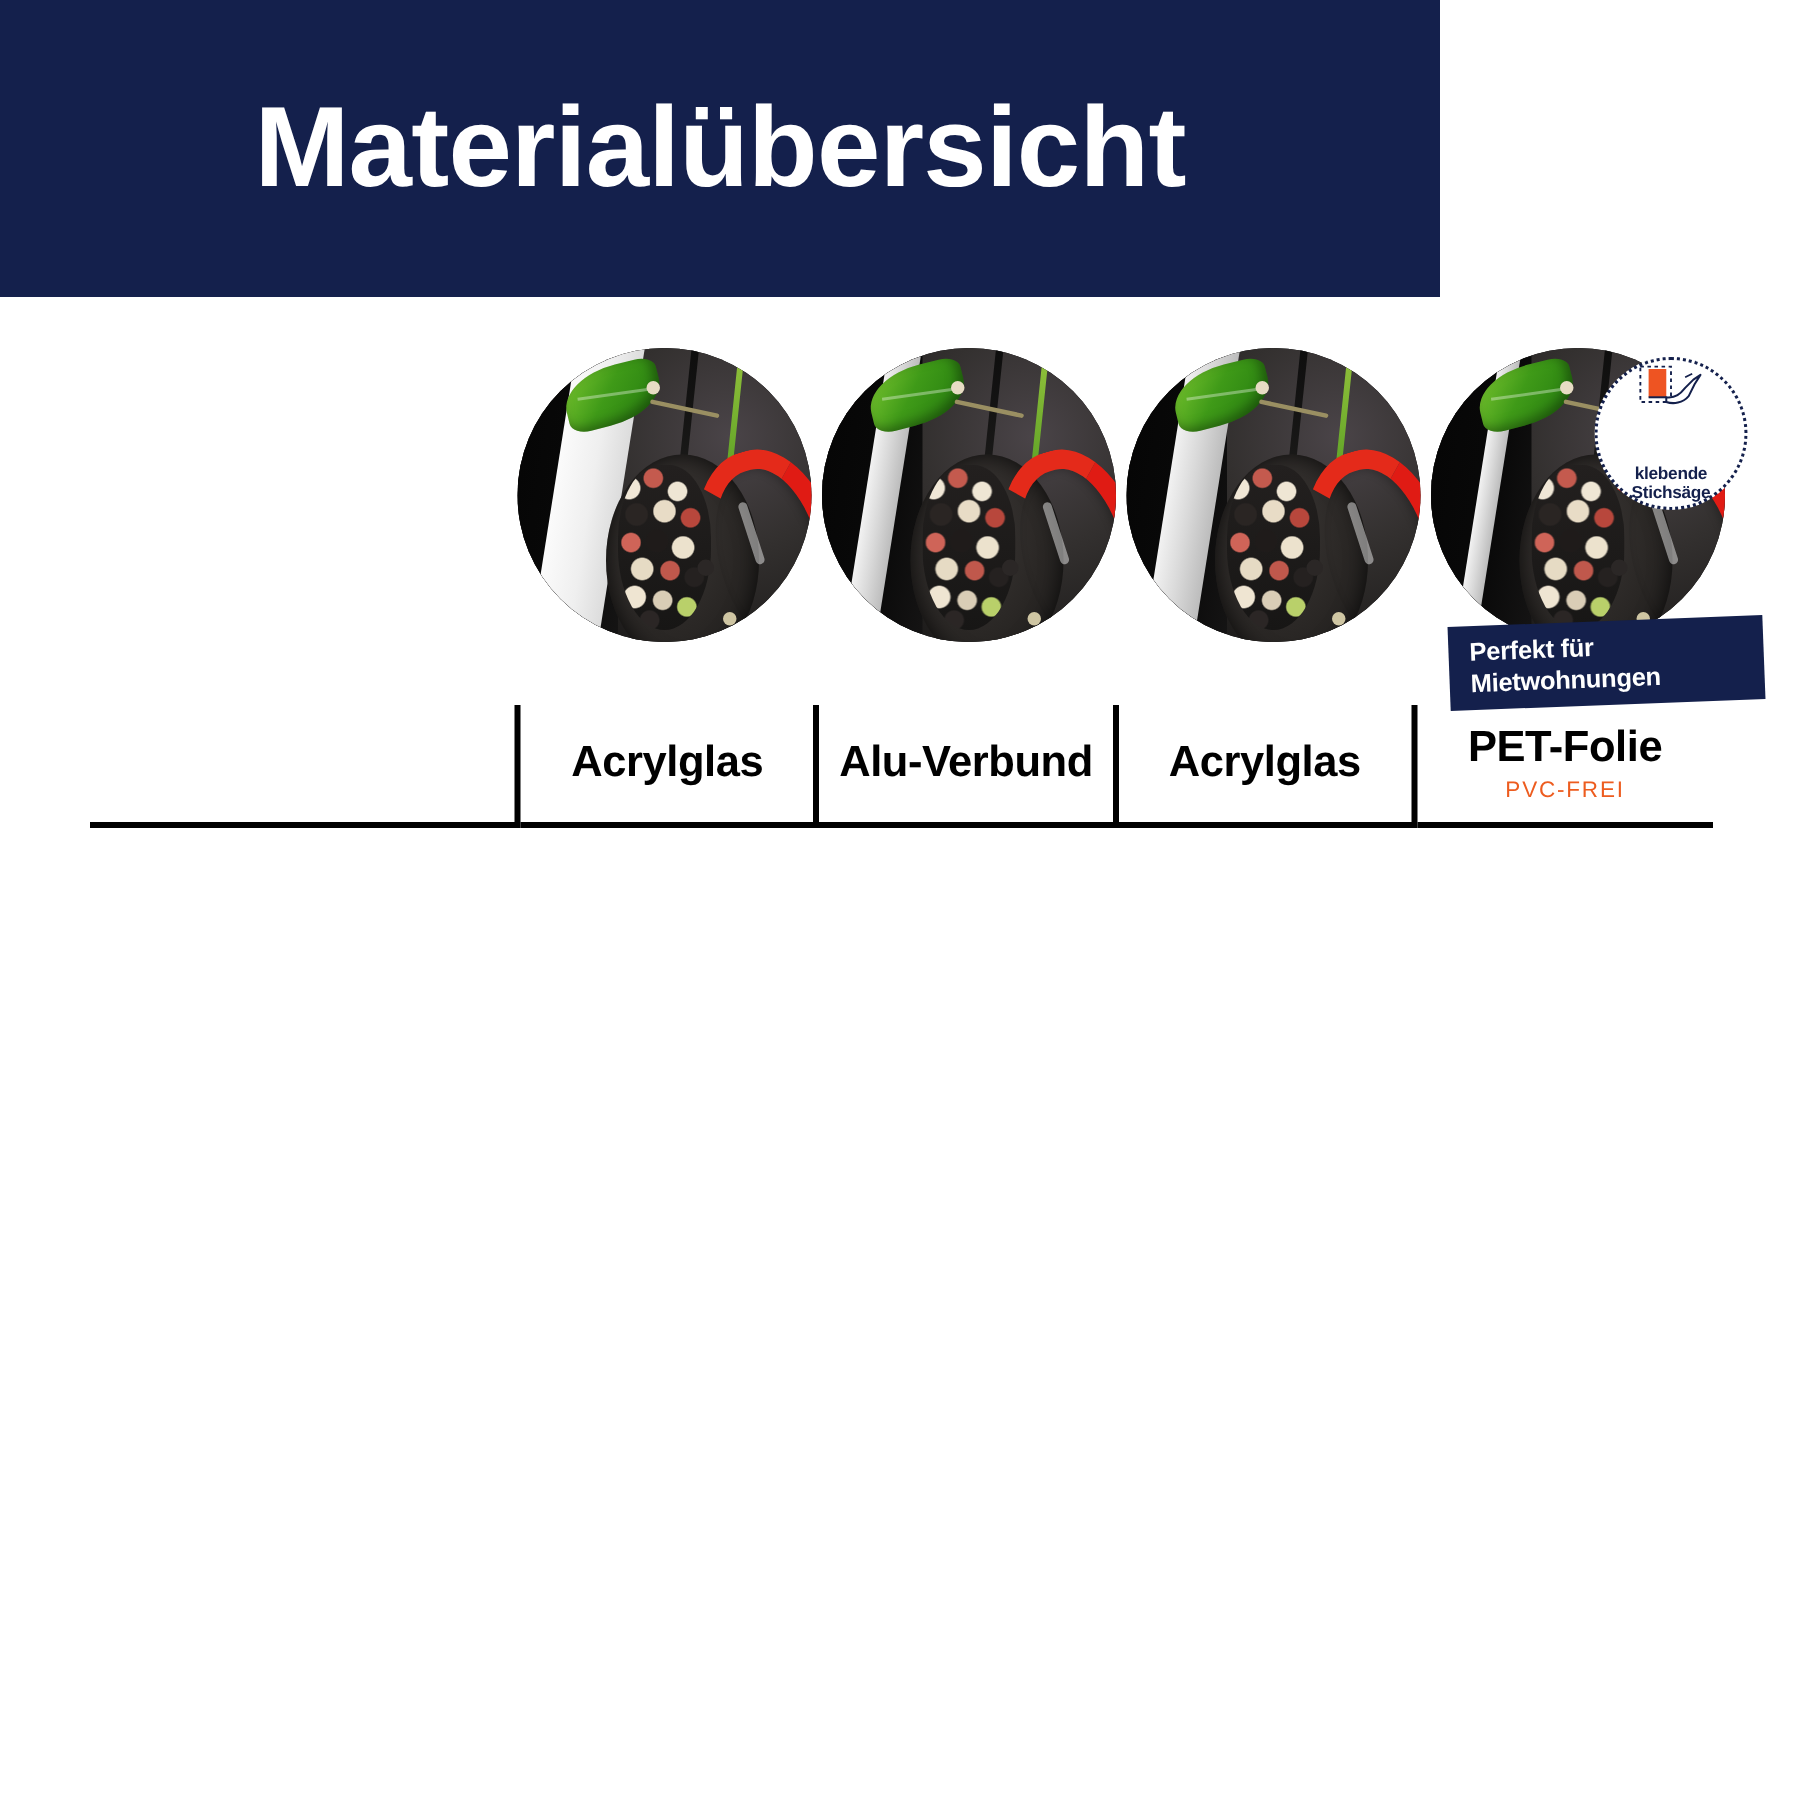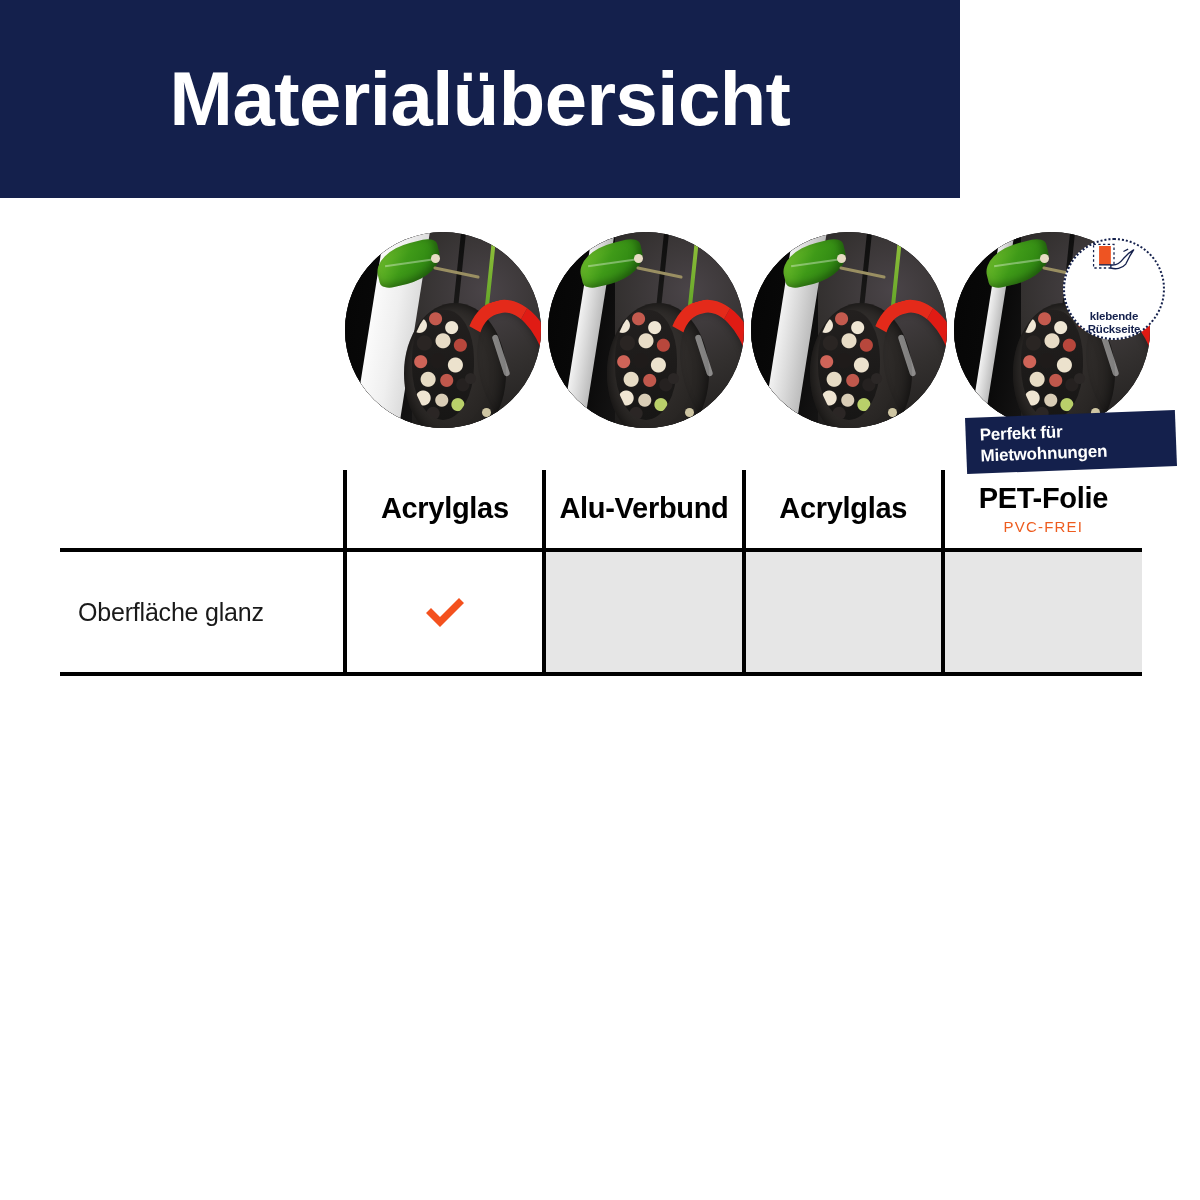--- a/index.html
+++ b/index.html
@@ -462,21 +462,21 @@
 <div class="badge-adhesive">
   <svg class="badge-icon" viewBox="0 0 56 38">
     <rect x="2" y="3" width="26" height="30" fill="none" stroke="#14204c" stroke-width="1.6" stroke-dasharray="3 3"></rect>
     <path d="M9 5 h15 v24 h-15 z" fill="#ee5422"></path>
     <path d="M24 29 C32 30 36 26 40 21 L47 14 L53 10 L48 18 L43 28 C38 34 30 35 24 33 Z" fill="#ffffff" stroke="#14204c" stroke-width="1.7" stroke-linejoin="round"></path>
     <path d="M9 29 h15" stroke="#14204c" stroke-width="1.7"></path>
     <path d="M40 12 l6 -3" stroke="#14204c" stroke-width="1.5"></path>
   </svg>
   <div class="badge-text">
     <div>klebende</div>
-    <div>Rückseite</div>
+    <div>Stichsäge</div>
   </div>
 </div>
 
 <svg class="banner-tail" viewBox="0 0 80 34">
   <path d="M0 30 C22 30 46 12 78 4" fill="none" stroke="#ffffff" stroke-width="1.6"></path>
 </svg>
 <div class="banner-perfekt">
   <span>Perfekt für</span>
   <span>Mietwohnungen</span>
 </div>
@@ -506,26 +506,17 @@
           <div class="mat-name">PET-Folie</div>
           <div class="mat-sub">PVC-FREI</div>
         </th>
       </tr>
     </thead>
     <tbody>
 
 
 
 
-      <tr>
-        <td class="row-label">Oberfläche glanz</td>
-        <td class="cell"><svg class="check" viewBox="0 0 46 36">
-              <path d="M4 19 L9 14 L18 23 L37 4 L42 9 L18 33 Z" fill="#f4511e"></path>
-            </svg></td>
-        <td class="cell off"></td>
-        <td class="cell off"></td>
-        <td class="cell off"></td>
-      </tr>
 
 
     </tbody>
   </table>
 </div>
 
 </body></html>

